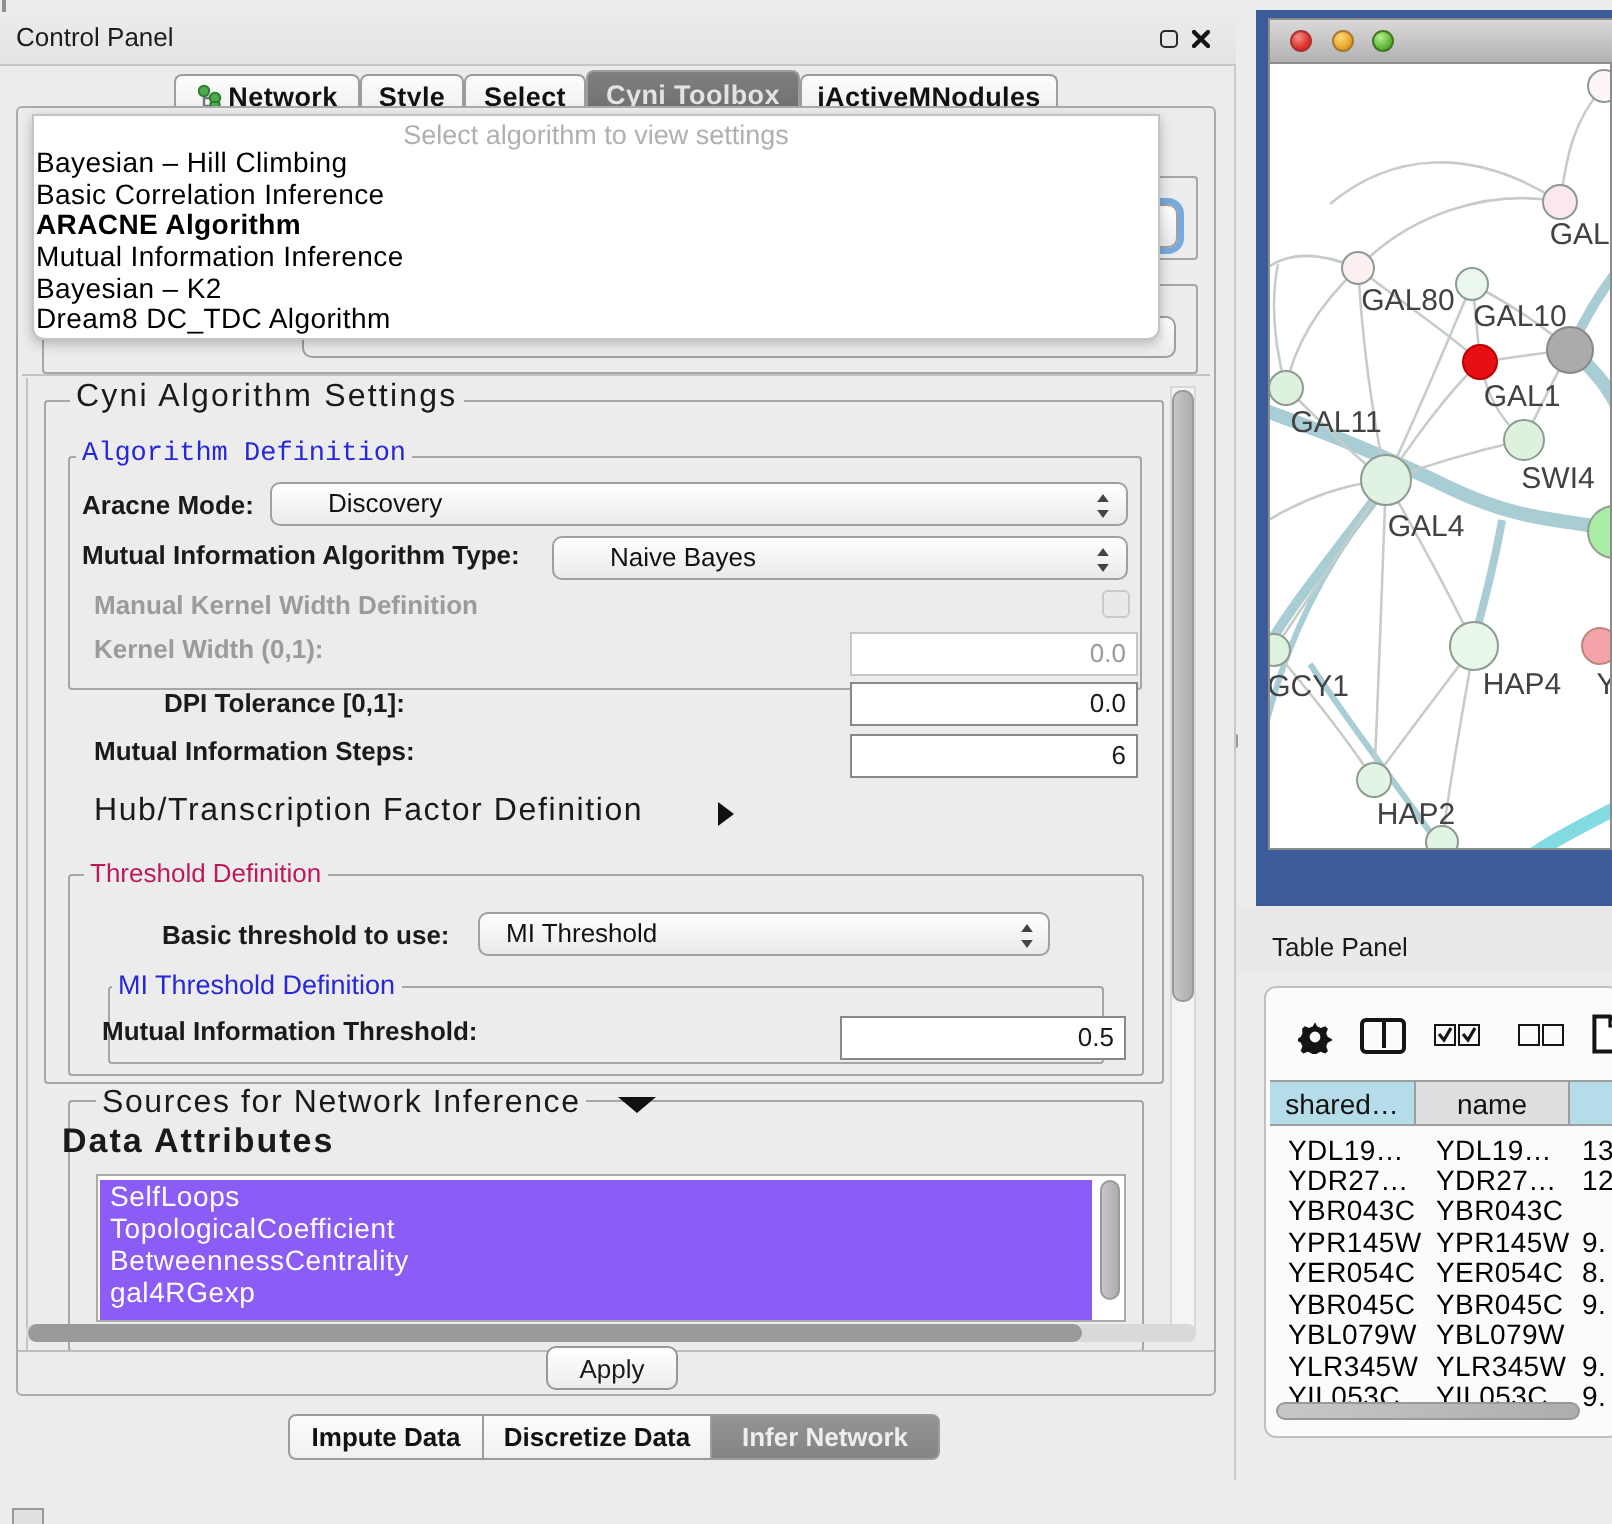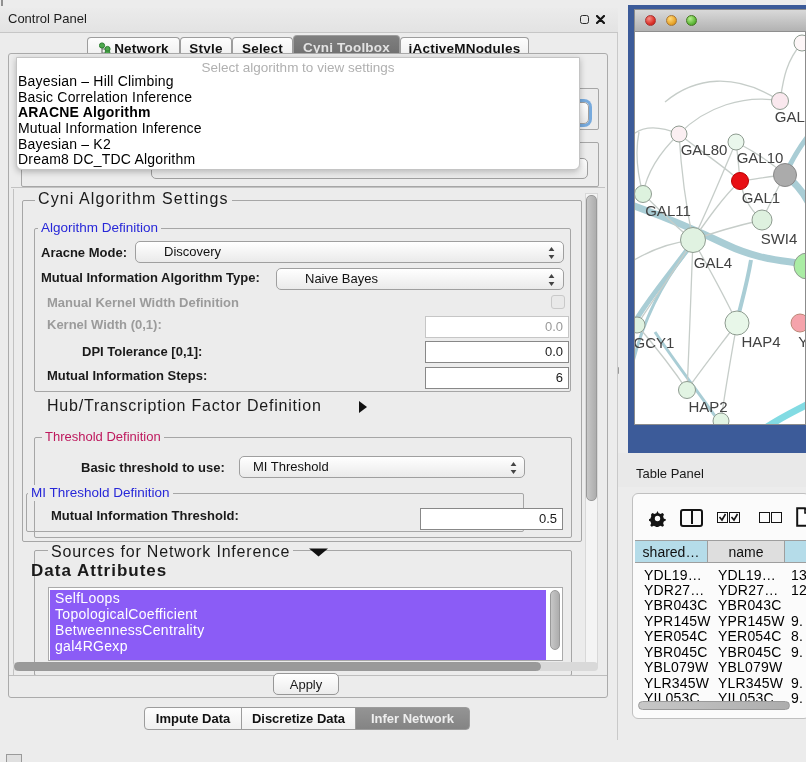--- a/index.html
+++ b/index.html
@@ -102,21 +102,21 @@
       <div class="group" style="left:12px; top:88px; width:578px; height:45px;"></div>
       <div class="combo" style="left:142px; top:104px; width:437px; height:21px;"></div>
 
       <div class="abs" style="left:2px; top:133px; width:594px; height:1px; background:#c2c2c2;"></div>
       <div class="abs" style="left:4px; top:135px; width:1px; height:486px; background:#c2c2c2;"></div>
 
       <div class="group" style="left:13px; top:146px; width:560px; height:342px;">
         <span class="glabel" style="left:12px; font-size:16px; letter-spacing:1.1px; top:-10px;">Cyni Algorithm Settings</span>
       </div>
 
-      <div class="group" style="left:25px; top:174px; width:537px; height:164px;">
+      <div class="group" style="left:25px; top:174px; width:537px; height:117px;font-family:Liberation Mono, monospace;">
         <span class="glabel" style="left:3px; color:#2727d8; font-size:13.5px;">Algorithm Definition</span>
       </div>
       <div class="lbl b" style="left:32px; top:191px;">Aracne Mode:</div>
       <div class="combo" style="left:126px; top:187px; width:429px; padding-left:28px;">Discovery<svg class="arr" style="right:8px;" viewBox="0 0 7 12">
             <path d="M3.5 0 L6.4 4 H0.6 Z M3.5 12 L0.6 8 H6.4 Z" fill="#444"></path>
           </svg></div>
       <div class="lbl b" style="left:32px; top:216px;">Mutual Information Algorithm Type:</div>
       <div class="combo" style="left:267px; top:214px; width:288px; padding-left:28px;">Naive Bayes<svg class="arr" style="right:8px;" viewBox="0 0 7 12">
             <path d="M3.5 0 L6.4 4 H0.6 Z M3.5 12 L0.6 8 H6.4 Z" fill="#444"></path>
           </svg></div>
@@ -133,21 +133,21 @@
           <path d="M1 1 L9 7 L1 13 Z" fill="#111"></path>
         </svg>
 
       <div class="group" style="left:25px; top:383px; width:538px; height:101px;">
         <span class="glabel" style="left:7px; color:#be185d;">Threshold Definition</span>
       </div>
       <div class="lbl b" style="left:72px; top:406px;">Basic threshold to use:</div>
       <div class="combo" style="left:230px; top:402px; width:286px; padding-left:13px;">MI Threshold<svg class="arr" style="right:7px;" viewBox="0 0 7 12">
             <path d="M3.5 0 L6.4 4 H0.6 Z M3.5 12 L0.6 8 H6.4 Z" fill="#444"></path>
           </svg></div>
-      <div class="group" style="left:17px; top:439px; width:498px; height:39px;">
+      <div class="group" style="left:45px; top:439px; width:498px; height:39px;">
         <span class="glabel" style="left:1px; color:#2727d8; font-size:13.5px;">MI Threshold Definition</span>
       </div>
       <div class="lbl b" style="left:42px; top:454px;">Mutual Information Threshold:</div>
       <div class="tf" style="left:411px; top:454px; width:143px;">0.5</div>
 
       <div class="group" style="left:25px; top:496px; width:538px; height:126px;">
         <span class="glabel" style="left:13px; font-size:16px; letter-spacing:0.8px; top:-7px;">Sources for Network Inference</span>
       </div>
       <svg class="abs" style="left:299px; top:494px;" width="21" height="9" viewBox="0 0 21 9">
           <path d="M1 0.5 L20 0.5 L10.5 8.5 Z" fill="#111"></path>

